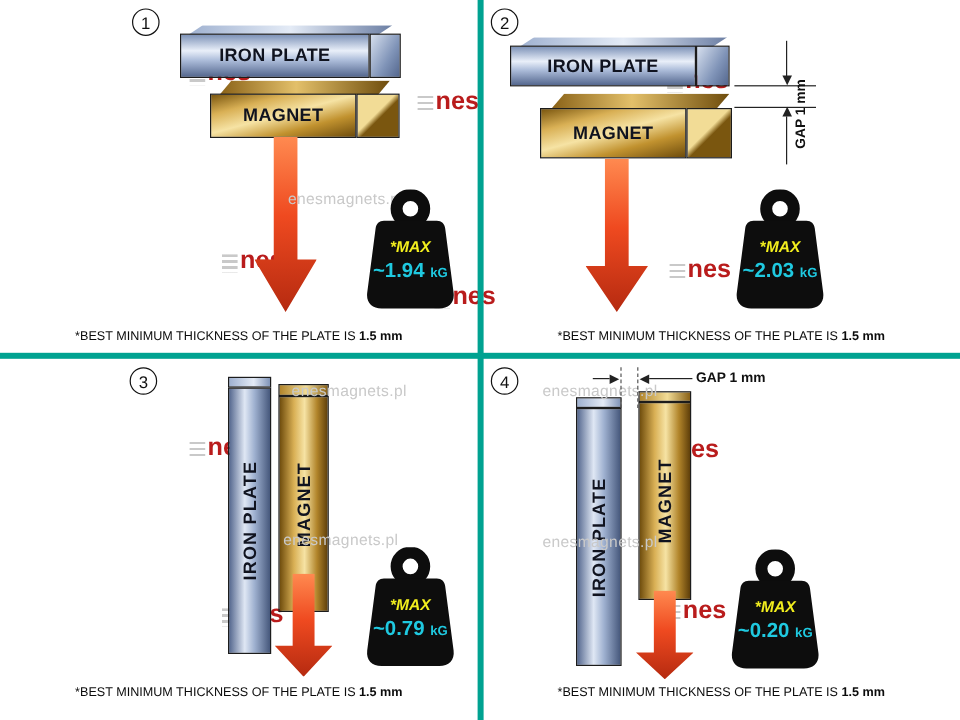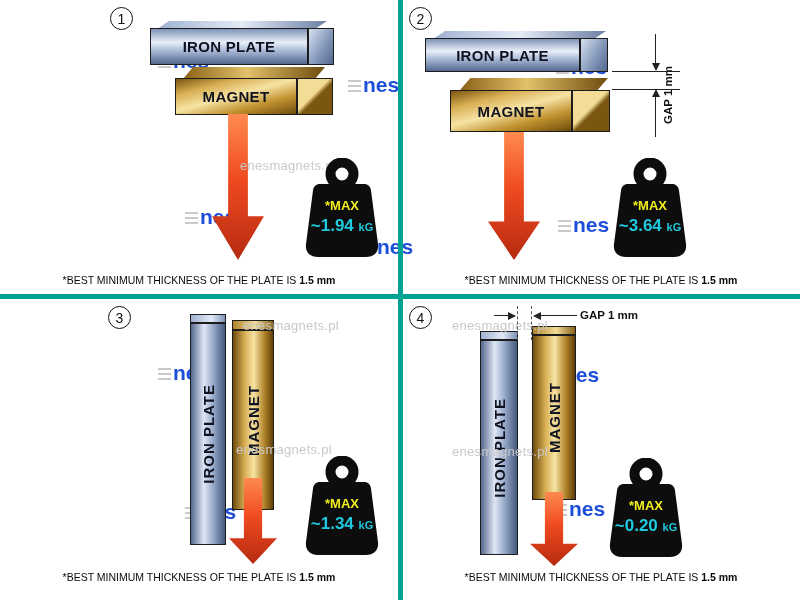--- a/index.html
+++ b/index.html
@@ -32,30 +32,30 @@
   .cap-v.iron   { background:linear-gradient(90deg,#9fb1d0,#e4ebf6 60%,#8094b8); }
   .cap-v.magnet { background:linear-gradient(90deg,#b1842a,#f2dc96 55%,#8a6218); }
 
   .arrow { position:absolute; z-index:4;
            clip-path:polygon(31% 0,69% 0,69% 70%,100% 70%,50% 100%,0 70%,31% 70%);
            background:linear-gradient(180deg,#ff8a50 0%,#ef4a20 45%,#b52a10 100%); }
 
   .weight { position:absolute; width:88px; height:102px; z-index:6; }
   .weight svg { position:absolute; inset:0; width:100%; height:100%; }
   .w-max { position:absolute; left:0; right:0; top:40px; text-align:center; color:#f2ee1e;
-           font-weight:bold; font-size:13px; }
+           font-weight:bold; font-style:italic; font-size:13px; }
   .w-val { position:absolute; left:0; right:0; top:58px; text-align:center; color:#1fc9e0;
            font-weight:bold; font-size:17px; white-space:nowrap; }
   .w-val .u { font-size:11px; }
 
   .caption { position:absolute; text-align:center; font-size:10.5px; color:#0b0b0b; z-index:6; }
   .caption b { font-size:10.5px; }
 
   .wm-site { position:absolute; color:#c9c9c9; font-size:13px; letter-spacing:.3px; z-index:5; }
-  .wm-logo { position:absolute; display:flex; align-items:flex-end; gap:2px; color:#1d4ed8;
+  .wm-logo { position:absolute; display:flex; align-items:flex-end; gap:2px; color:#b91c1c;
              font-size:21px; font-weight:bold; line-height:.9; z-index:1; }
   .wm-logo .bars { width:13px; height:15px;
              background:repeating-linear-gradient(180deg,#c9c9c9 0 2px,transparent 2px 5px); }
 
   .dim { position:absolute; background:#222; z-index:5; }
   .dim-dash { position:absolute; width:0; border-left:1px dashed #555; z-index:5; }
   .tri { position:absolute; width:0; height:0; z-index:5; }
   .tri-down { border-left:4px solid transparent; border-right:4px solid transparent; border-top:8px solid #222; }
   .tri-up   { border-left:4px solid transparent; border-right:4px solid transparent; border-bottom:8px solid #222; }
   .tri-right{ border-top:4px solid transparent; border-bottom:4px solid transparent; border-left:8px solid #222; }
@@ -159,21 +159,21 @@
   <div class="tri tri-up" style="left:652px;top:89px"></div>
   <div class="dim" style="left:655px;top:97px;width:1px;height:40px"></div>
   <div class="gap-text-v" style="left:662px;top:66px">GAP  1 mm</div>
   <div class="arrow" style="left:488px;top:132px;width:52px;height:128px"></div>
   <div class="weight" style="left:606px;top:158px">
     <svg viewBox="0 0 88 102" preserveAspectRatio="none">
       <circle cx="44" cy="16" r="11.5" fill="none" stroke="#0d0d0d" stroke-width="10"></circle>
       <path d="M22 26 L66 26 C70 26 72.5 28.5 73 32.5 L80 86 C81 94 76 99 68 99 L20 99 C12 99 7 94 8 86 L15 32.5 C15.5 28.5 18 26 22 26 Z" fill="#0d0d0d"></path>
     </svg>
     <div class="w-max">*MAX</div>
-    <div class="w-val"><span class="v">~3.64</span> <span class="u">kG</span></div>
+    <div class="w-val"><span class="v">~2.03</span> <span class="u">kG</span></div>
   </div>
   <div class="caption" style="left:402px;top:274px;width:398px">
     <span>*BEST MINIMUM THICKNESS OF THE PLATE IS</span> <b>1.5 mm</b>
   </div>
 
   <div class="num" style="left:108px;top:306px">3</div>
   <div class="cap-v iron" style="left:190px;top:314px;width:36px;height:9px"></div>
   <div class="bar iron-v" style="left:190px;top:323px;width:36px;height:222px">
     <span class="vlbl">IRON PLATE</span>
   </div>
@@ -181,21 +181,21 @@
   <div class="bar magnet-v" style="left:232px;top:330px;width:42px;height:180px">
     <span class="vlbl">MAGNET</span>
   </div>
   <div class="arrow" style="left:229px;top:478px;width:48px;height:86px"></div>
   <div class="weight" style="left:298px;top:456px">
     <svg viewBox="0 0 88 102" preserveAspectRatio="none">
       <circle cx="44" cy="16" r="11.5" fill="none" stroke="#0d0d0d" stroke-width="10"></circle>
       <path d="M22 26 L66 26 C70 26 72.5 28.5 73 32.5 L80 86 C81 94 76 99 68 99 L20 99 C12 99 7 94 8 86 L15 32.5 C15.5 28.5 18 26 22 26 Z" fill="#0d0d0d"></path>
     </svg>
     <div class="w-max">*MAX</div>
-    <div class="w-val"><span class="v">~1.34</span> <span class="u">kG</span></div>
+    <div class="w-val"><span class="v">~0.79</span> <span class="u">kG</span></div>
   </div>
   <div class="caption" style="left:0;top:571px;width:398px">
     <span>*BEST MINIMUM THICKNESS OF THE PLATE IS</span> <b>1.5 mm</b>
   </div>
 
   <div class="num" style="left:409px;top:306px">4</div>
   <div class="cap-v iron" style="left:480px;top:331px;width:38px;height:9px"></div>
   <div class="bar iron-v" style="left:480px;top:340px;width:38px;height:215px">
     <span class="vlbl">IRON PLATE</span>
   </div>

